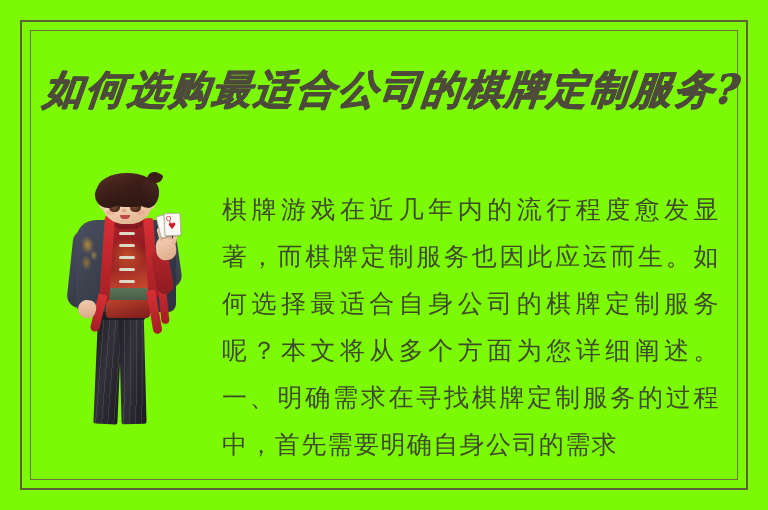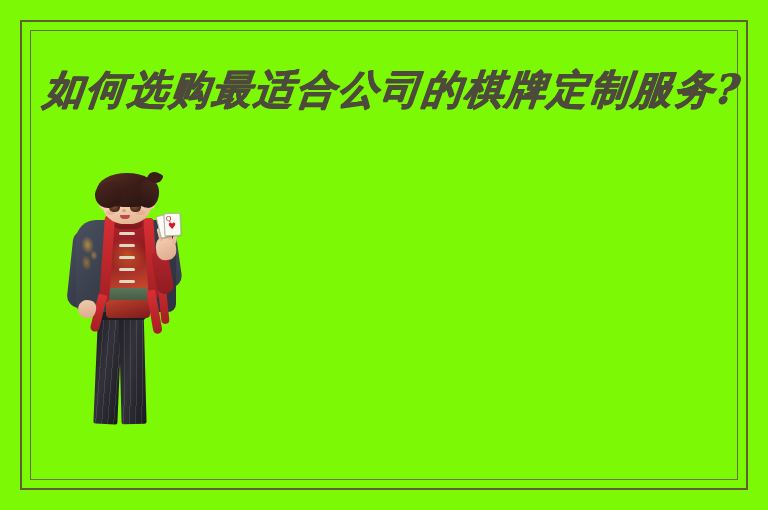--- a/index.html
+++ b/index.html
@@ -359,20 +359,23 @@
 </head>
 <body>
 
 <div id="poster">
 
   <div class="frame frame-outer"></div>
   <div class="frame frame-inner"></div>
 
   <div class="headline">如何选购最适合公司的棋牌定制服务?</div>
 
+  <div class="body-copy">
+    <p>棋牌游戏在近几年内的流行程度愈发显著，而棋牌定制服务也因此应运而生。如何选择最适合自身公司的棋牌定制服务呢？本文将从多个方面为您详细阐述。一、明确需求在寻找棋牌定制服务的过程中，首先需要明确自身公司的需求</p>
+  </div>
 
   <div class="character">
 
     <div class="leg leg-l">
       <div class="pinstripe"></div>
     </div>
     <div class="leg leg-r">
       <div class="pinstripe"></div>
     </div>
     <div class="hip"></div>

